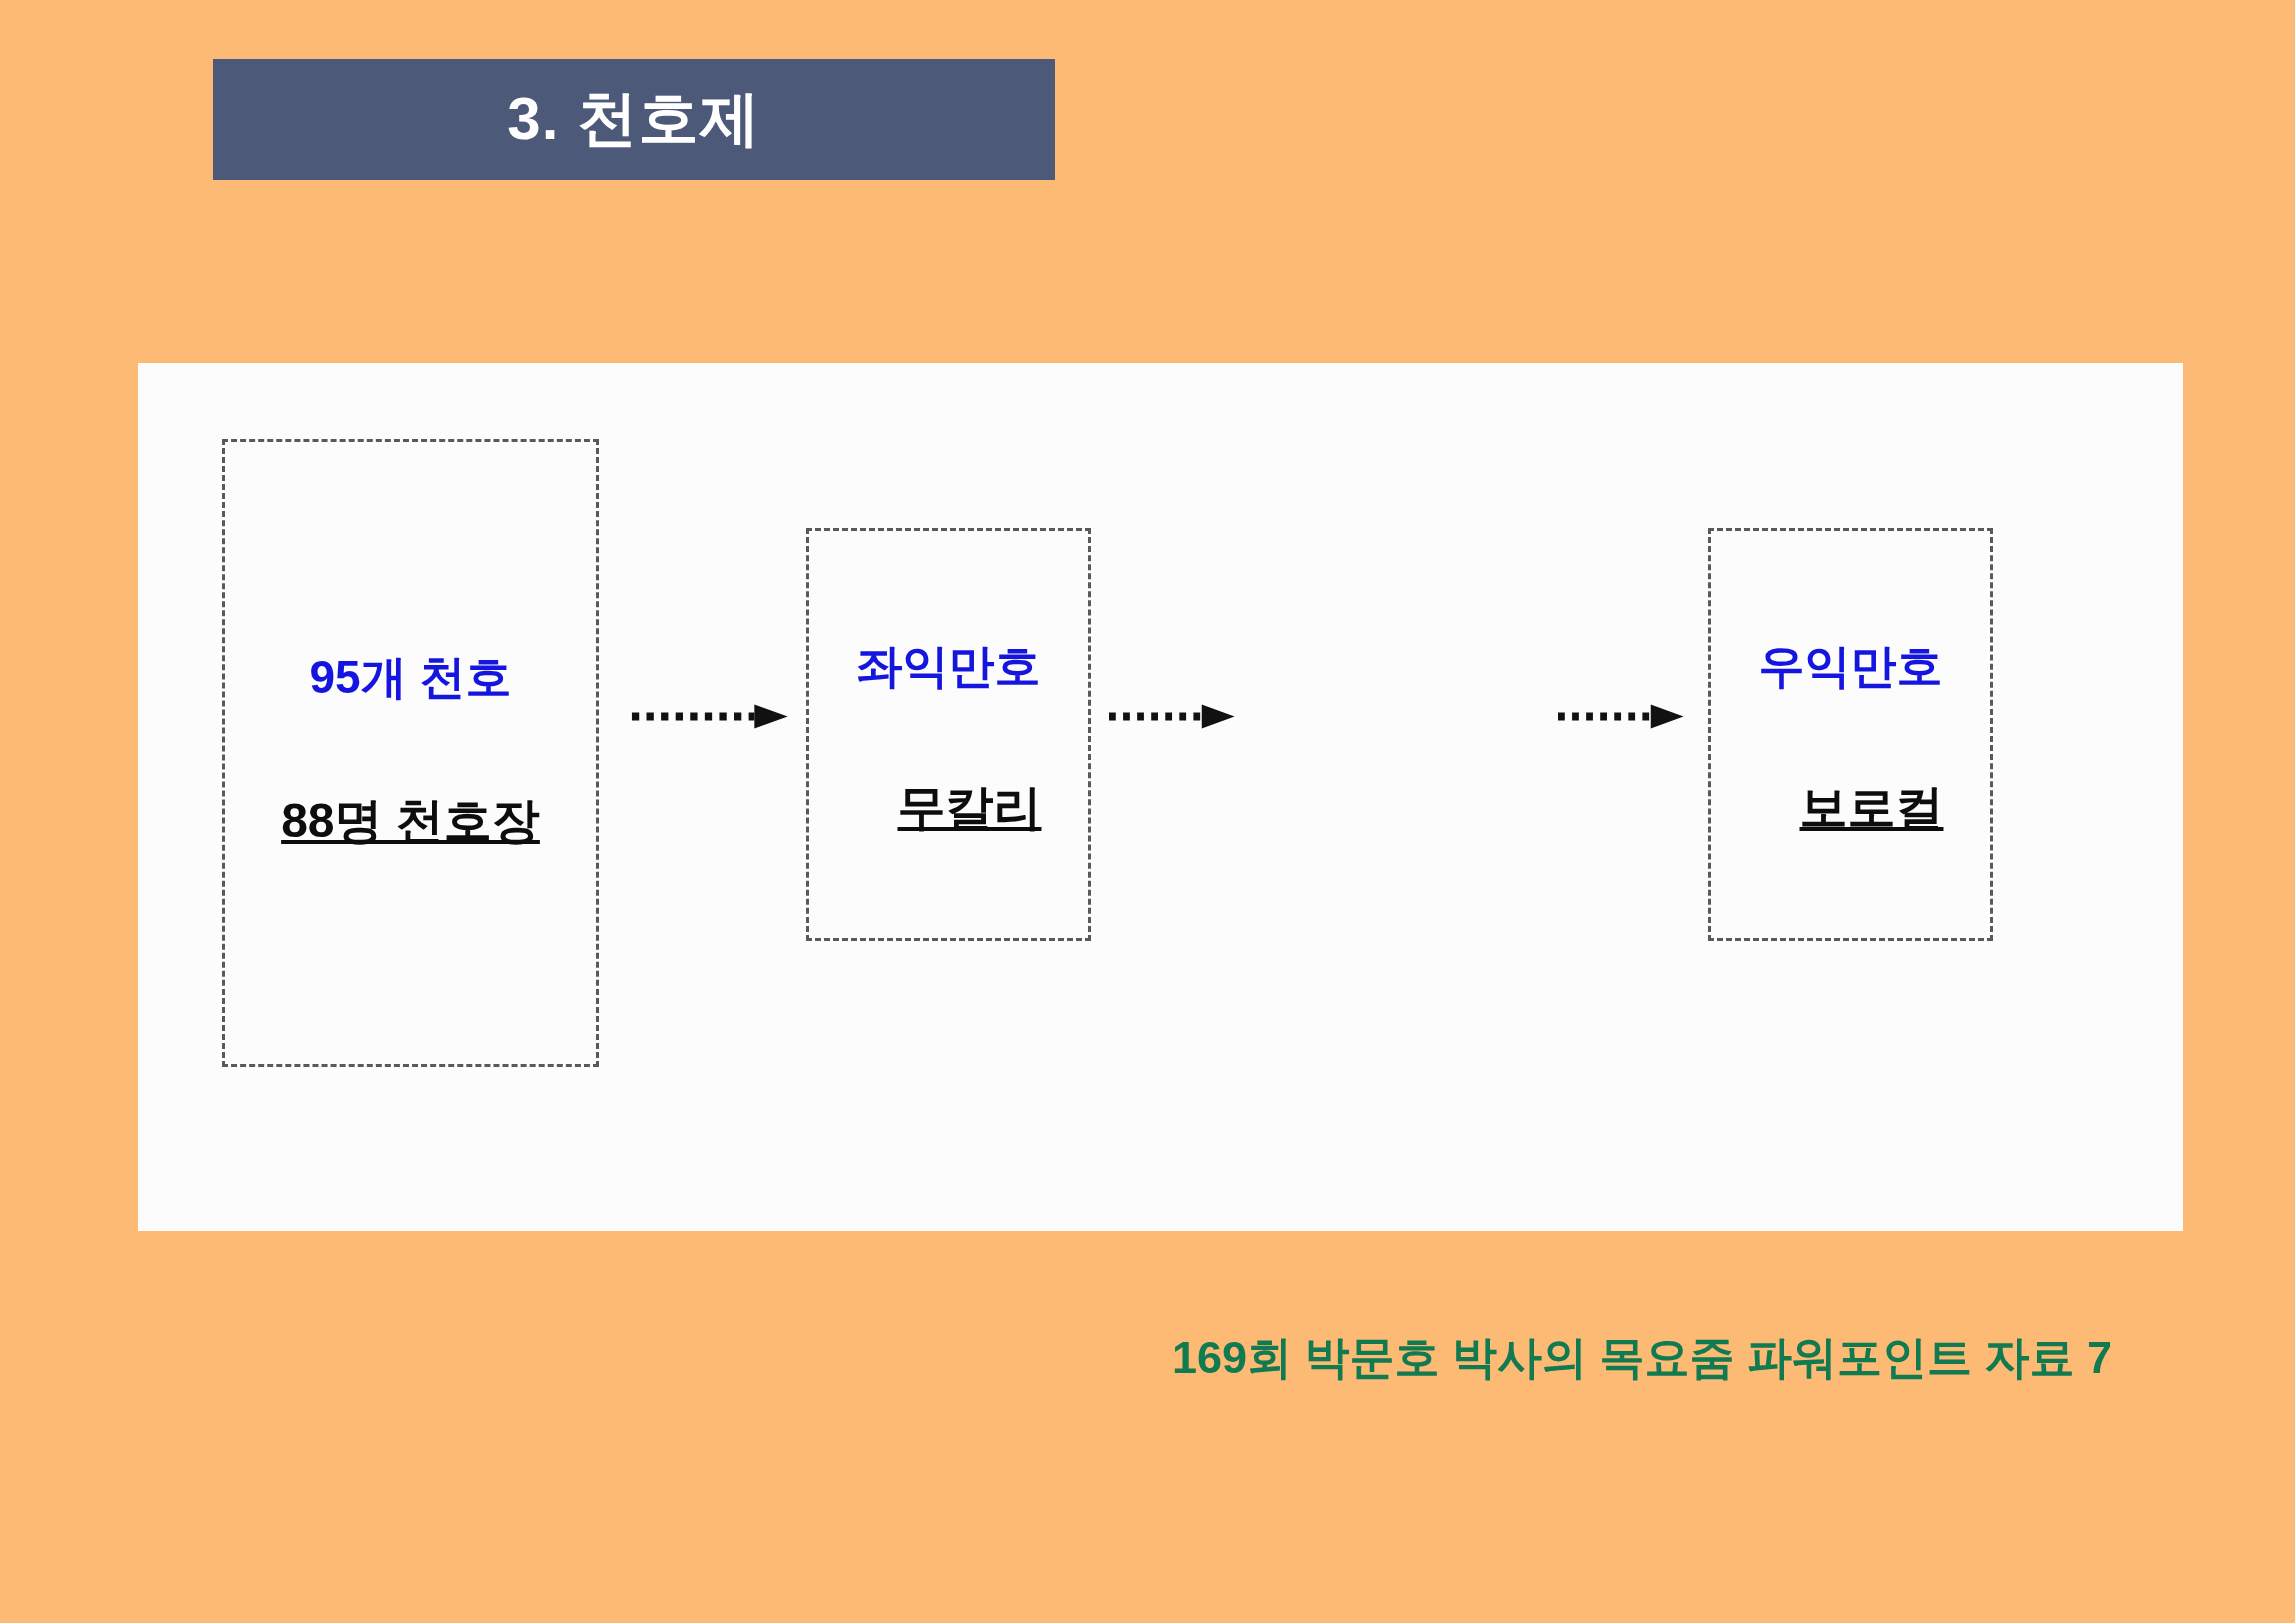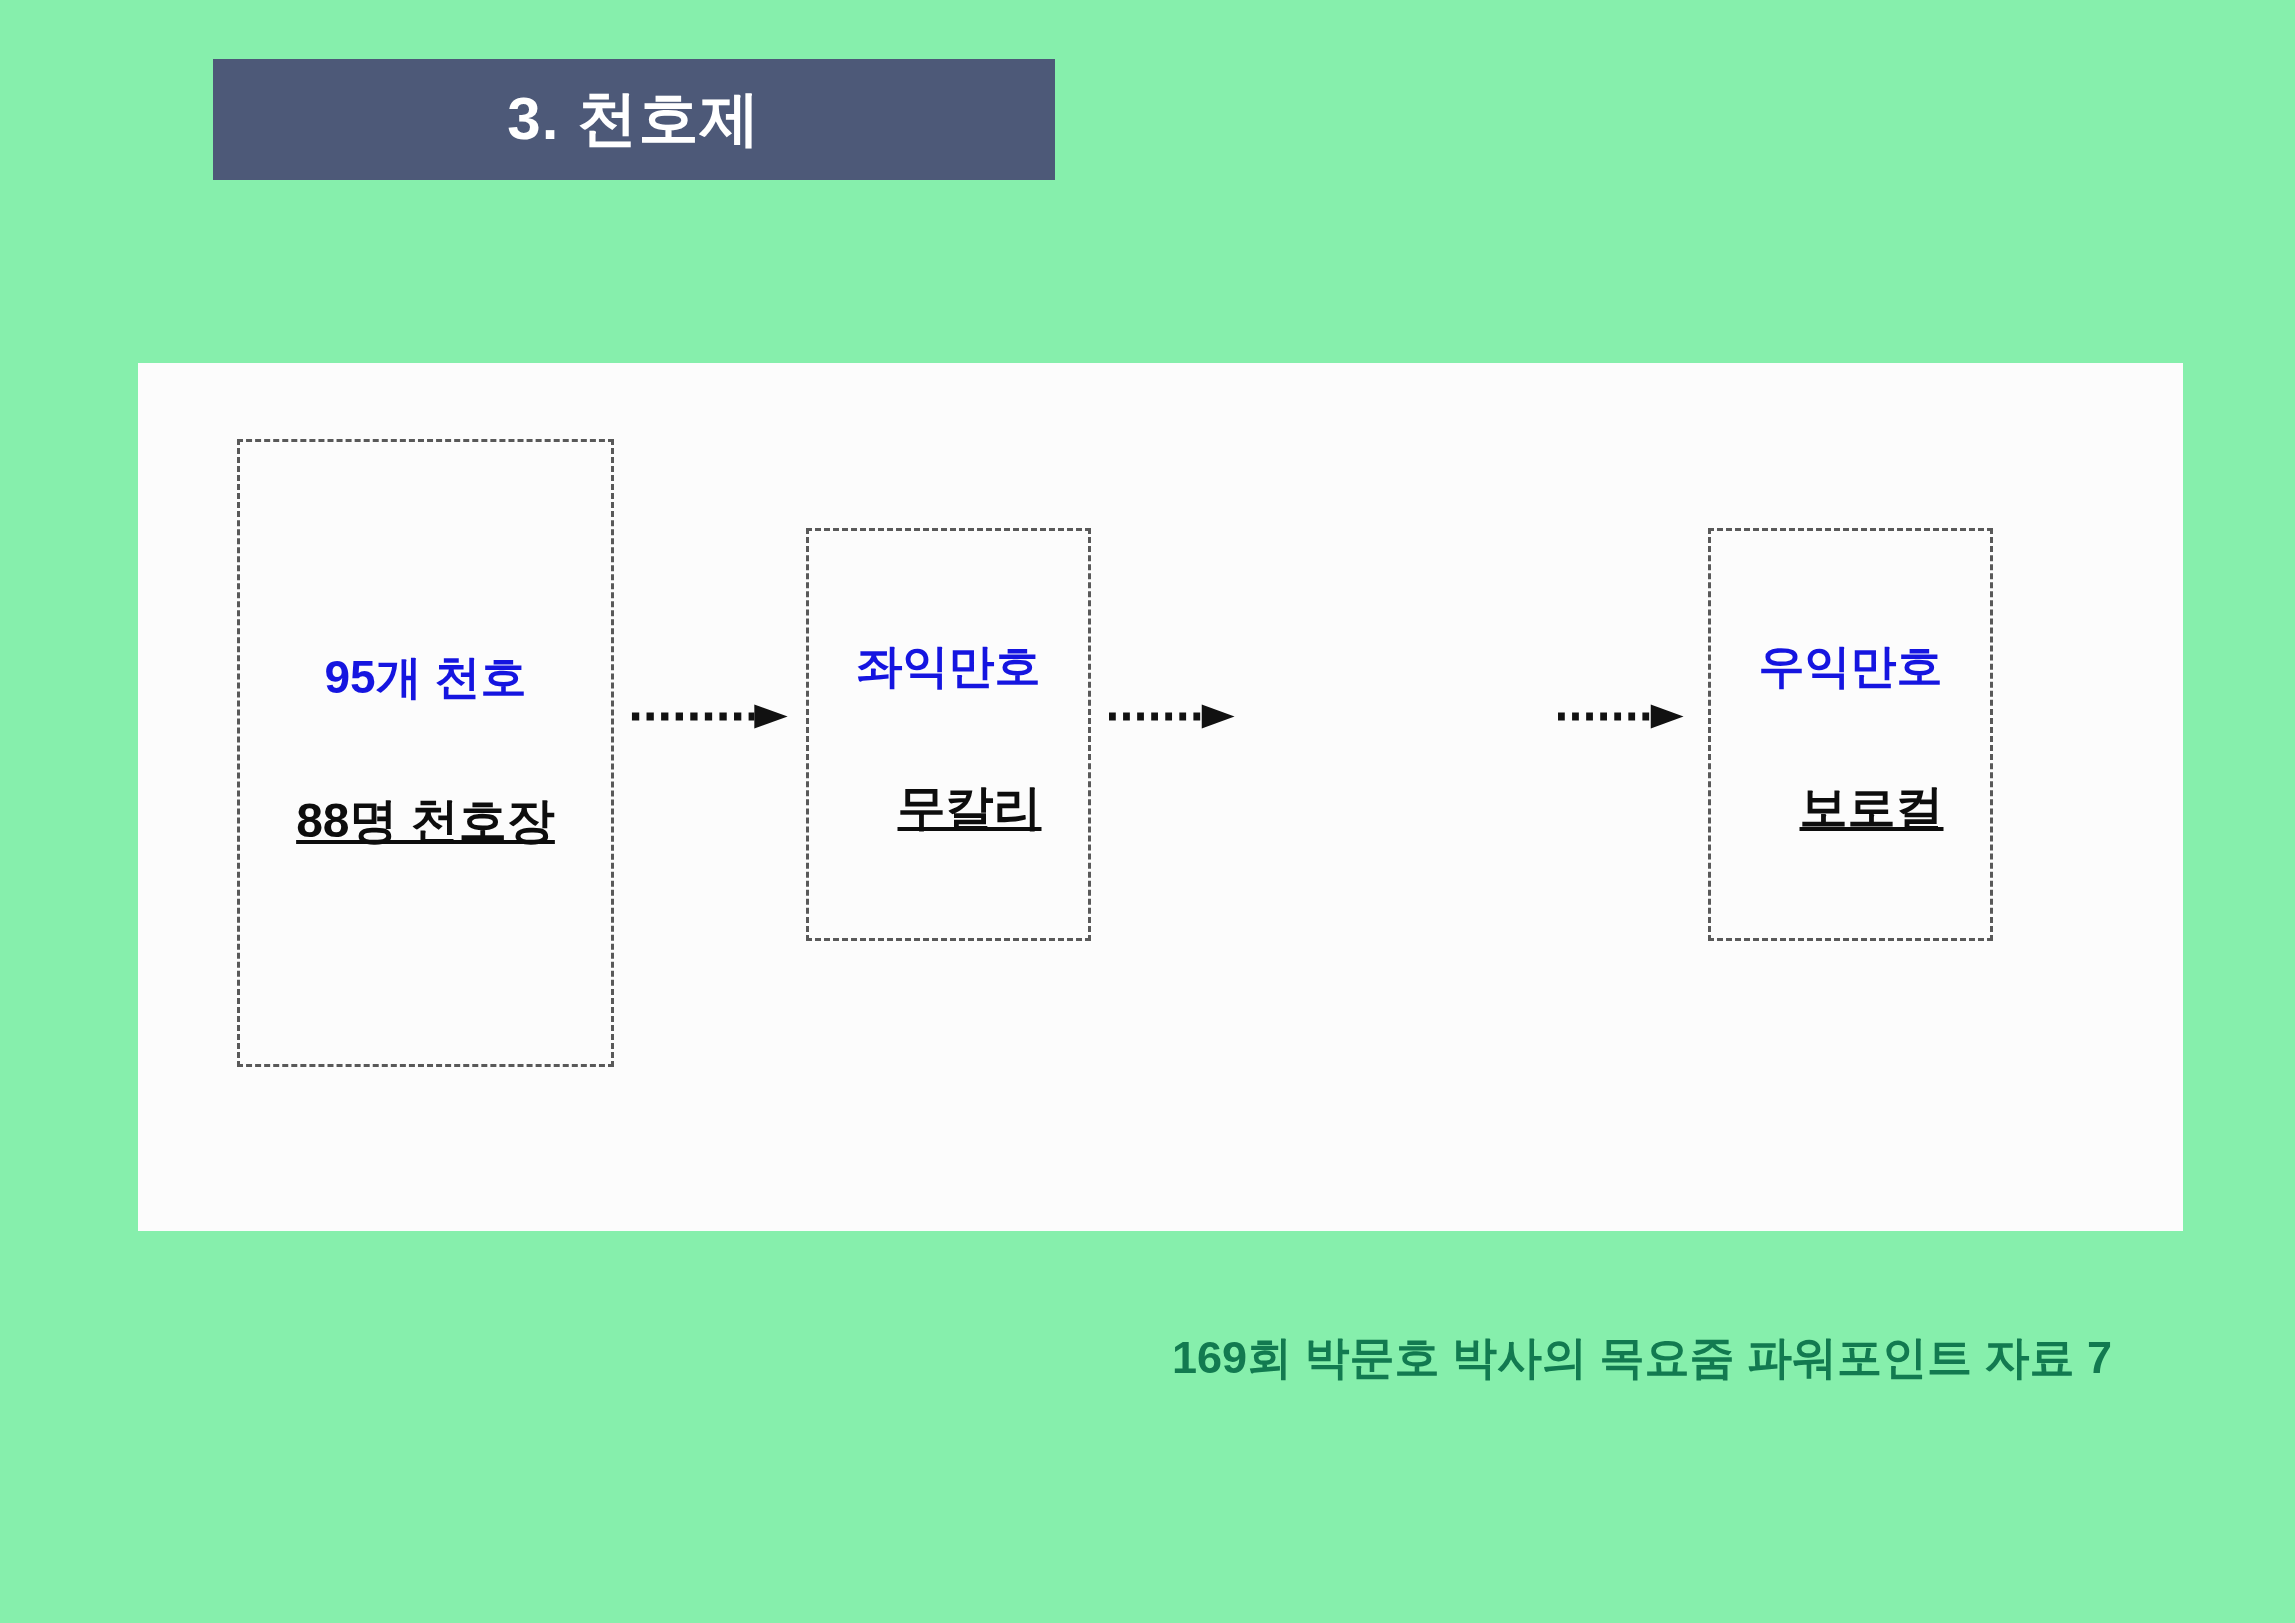--- a/index.html
+++ b/index.html
@@ -5,21 +5,21 @@
   html, body {
     margin: 0;
     padding: 0;
     background: #ffffff;
     font-family: "Liberation Sans", "DejaVu Sans", sans-serif;
   }
   .slide {
     position: relative;
     width: 2295px;
     height: 1623px;
-    background: #86efac;
+    background: #fdba74;
     overflow: hidden;
   }
   
   .diagram-panel {
     position: absolute;
     left: 138px;
     top: 363px;
     width: 2045px;
     height: 868px;
     background: #fcfcfc;
@@ -40,21 +40,21 @@
     font-size: 60px;
     font-weight: bold;
     letter-spacing: 1.1px;
   }
   .dbox {
     position: absolute;
     border: 3.7px dashed #595959;
     background: transparent;
     box-sizing: border-box;
   }
-  .box-1 { left: 237px;  top: 439px;  width: 377px; height: 628px; }
+  .box-1 { left: 222px;  top: 439px;  width: 377px; height: 628px; }
   .box-2 { left: 806px; top: 528px; width: 285px; height: 413px; }
   .box-3 { left: 1256px; top: 528px; width: 285px; height: 413px; }
   .box-4 { left: 1708px; top: 528px; width: 285px; height: 413px; }
   .dbox .box-name,
   .dbox .box-leader {
     position: absolute;
     left: 0;
     right: 0;
     text-align: center;
     transform: translateY(-50%);

